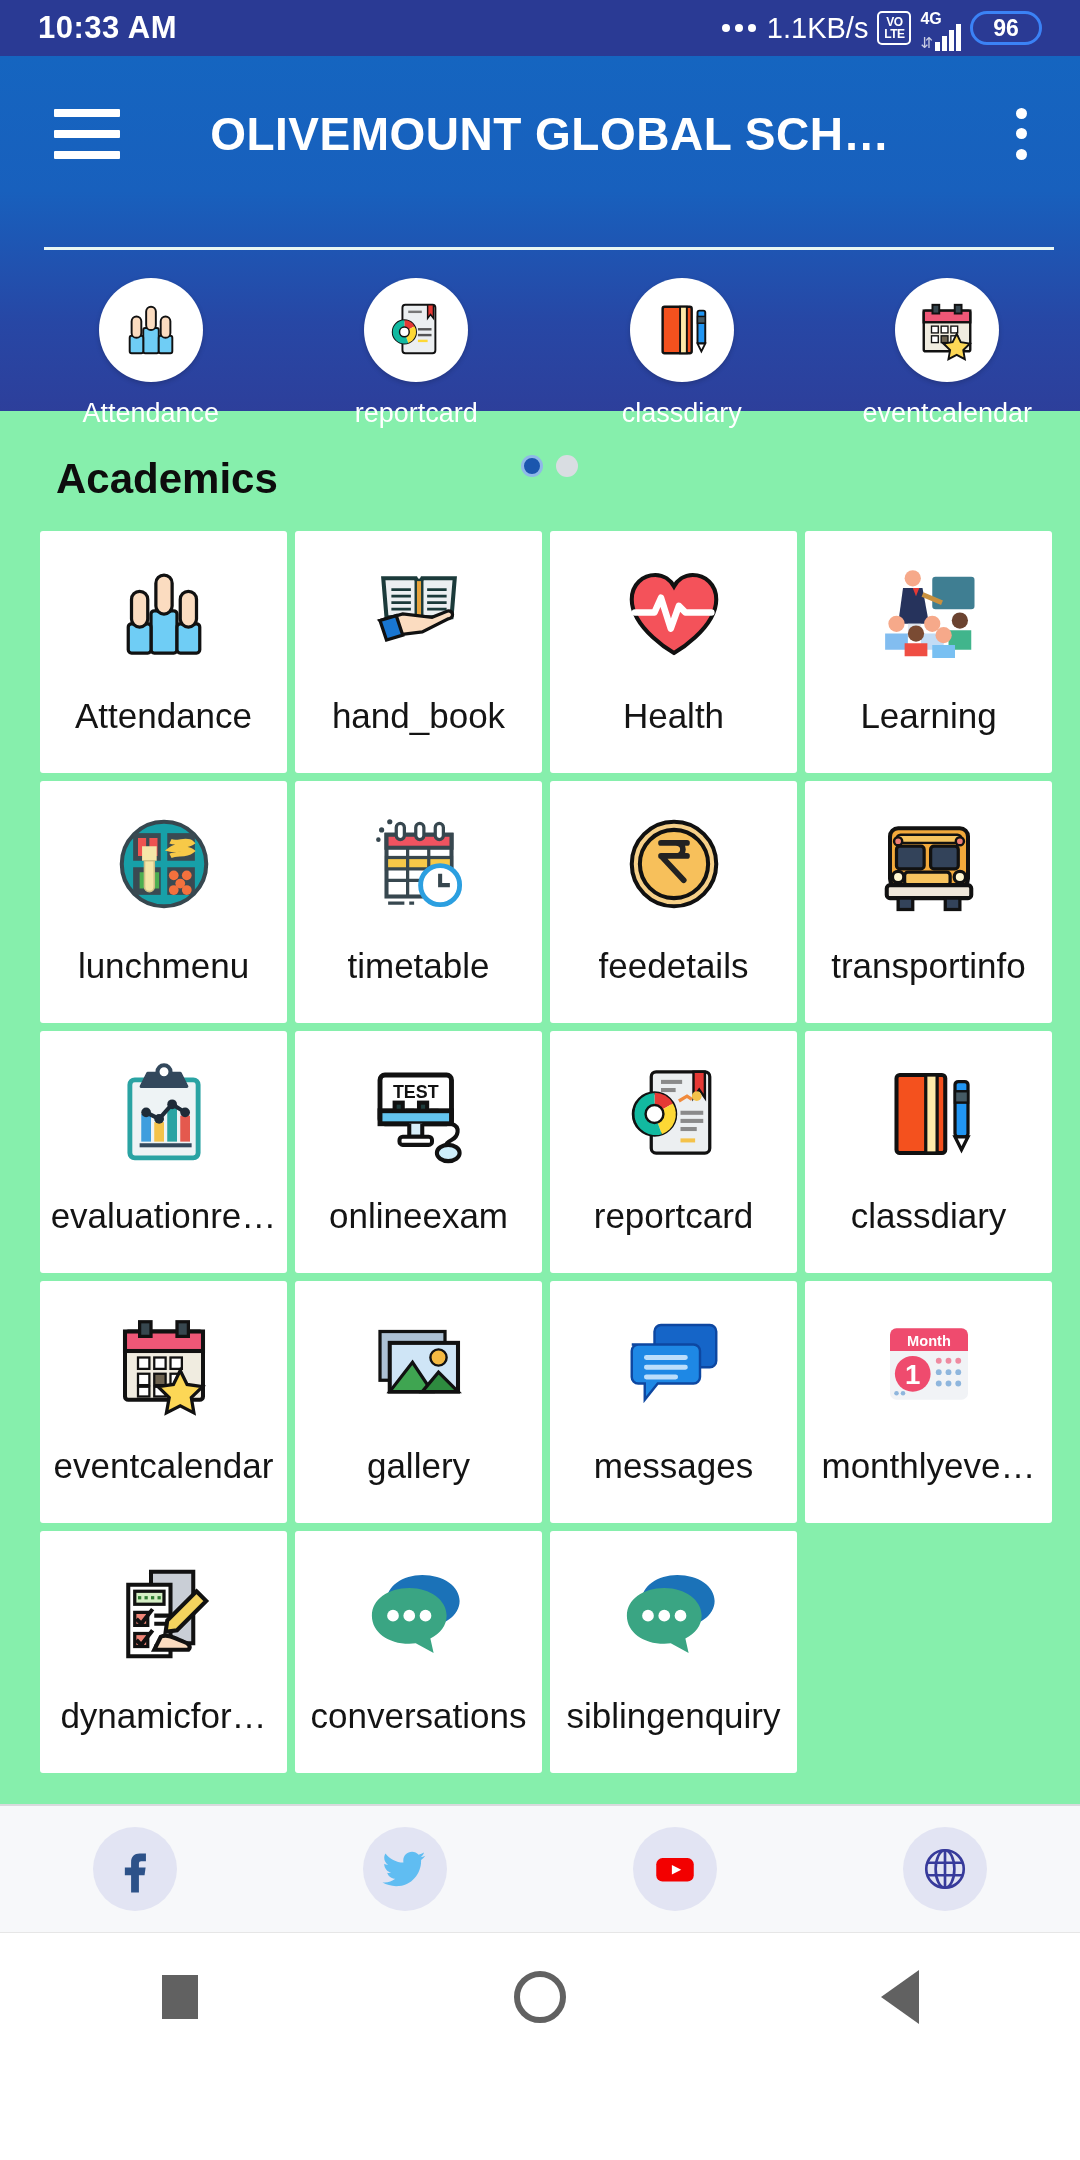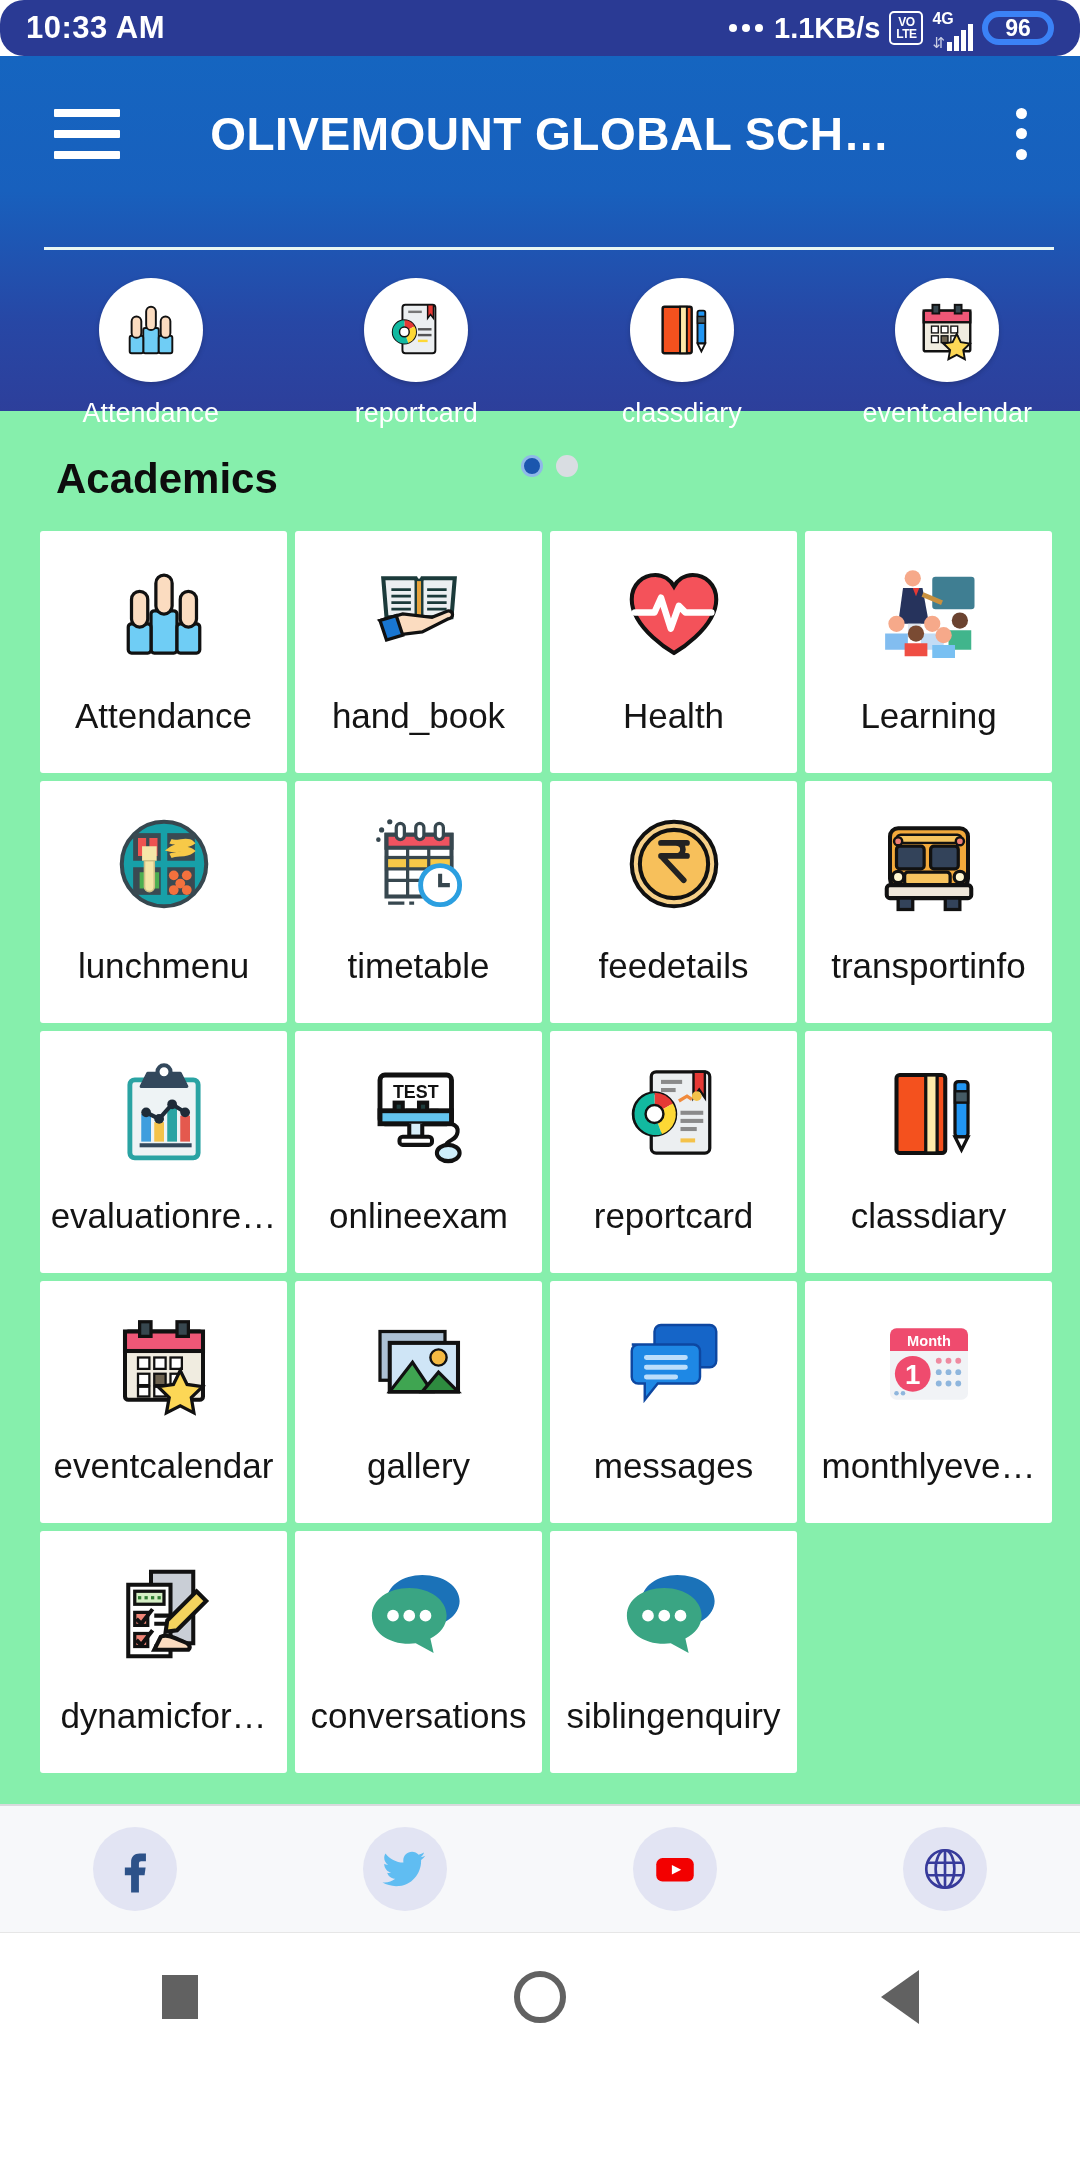--- a/index.html
+++ b/index.html
@@ -8,46 +8,45 @@
     font-family:"Liberation Sans", sans-serif;
     background:#ffffff;
     overflow:hidden;
   }
 
   
   .statusbar {
     height:56px; width:1080px;
     background:#2a3a94;
     display:flex; align-items:center;
-    padding:0 26px;
+    padding:0 38px;
     color:#ffffff;
-    border-radius:24px;
   }
   .status-time { font-size:31px; font-weight:bold; letter-spacing:.5px; }
   .status-right { margin-left:auto; display:flex; align-items:center; gap:9px; }
   .dots3 { display:flex; gap:5px; align-items:center; margin-right:2px; }
   .dots3 i { width:8px; height:8px; border-radius:50%; background:#fff; display:block; }
-  .netspeed { font-size:29px; font-weight:bold; }
+  .netspeed { font-size:29px; font-weight:normal; }
   .volte {
     width:34px; height:34px; border:2px solid #fff; border-radius:5px;
     display:flex; flex-direction:column; align-items:center; justify-content:center;
     line-height:1;
   }
   .volte b { font-size:12px; font-weight:bold; letter-spacing:-.5px; }
   .sig-wrap { display:flex; align-items:flex-end; gap:2px; position:relative; padding-top:10px;margin-top:8px; }
   .sig-4g { position:absolute; top:-4px; left:0; font-size:16px; font-weight:bold; }
   .arrows { font-size:15px; opacity:.75; line-height:1; margin-bottom:1px; }
   .bars { display:flex; align-items:flex-end; gap:2px; }
   .bars i { width:5px; background:#fff; display:block; }
   .bars i:nth-child(1){ height:9px; }
   .bars i:nth-child(2){ height:15px; }
   .bars i:nth-child(3){ height:21px; }
   .bars i:nth-child(4){ height:27px; }
   .battery {
-    min-width:72px; height:34px; border:6px solid #3b82f6; border-radius:17px;
+    min-width:72px; height:34px; border:3px solid #3b82f6; border-radius:17px;
     display:flex; align-items:center; justify-content:center;
     font-size:23px; font-weight:bold; padding:0 10px;text-align:center;
   }
 
   
   .appbar {
     width:1080px; height:355px;
     background:linear-gradient(180deg,#1565c0 0%,#1860bd 38%,#2747a5 75%,#2d3f9b 100%);
     position:relative;
     padding-left:18px;

